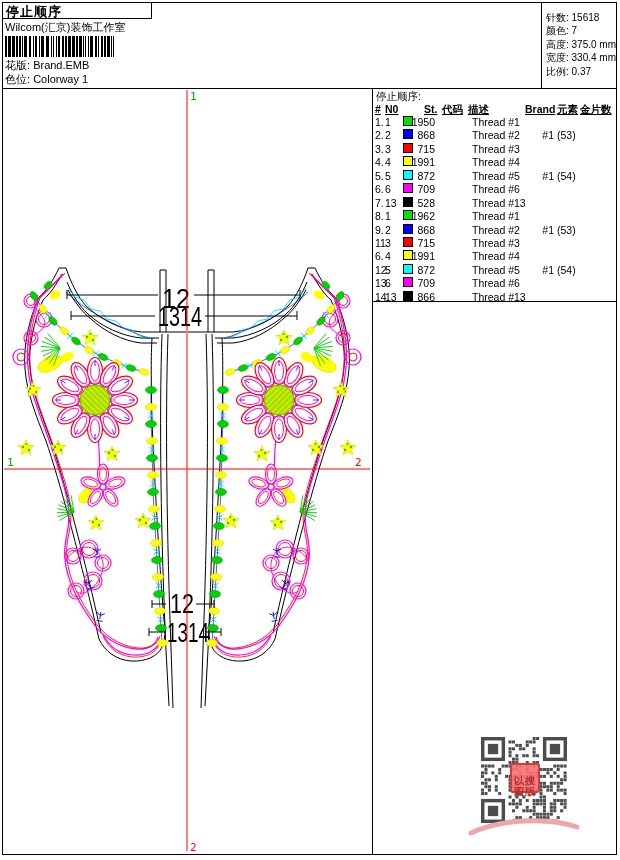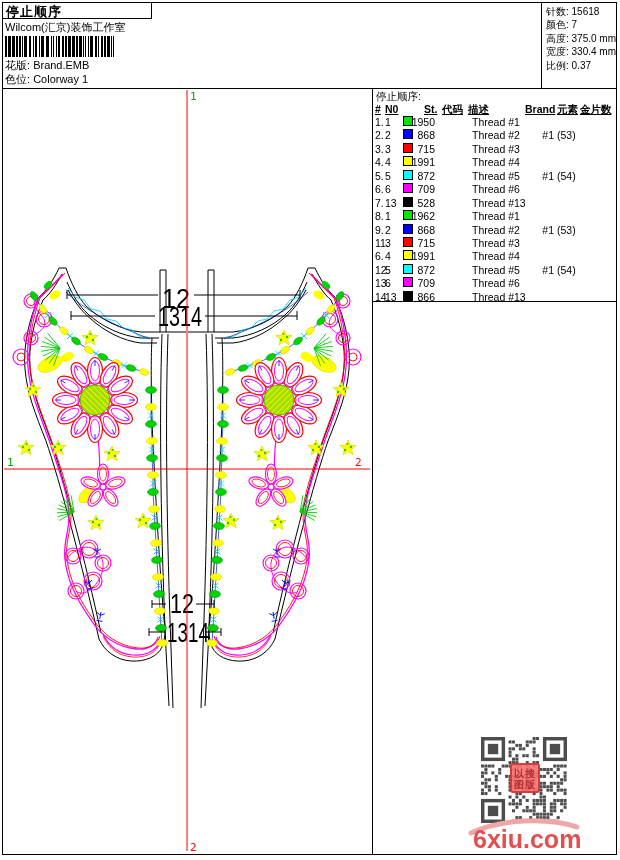--- a/index.html
+++ b/index.html
@@ -7,21 +7,21 @@
   .abs{position:absolute}
   #page-border{left:2px;top:2px;width:615px;height:853px;border:1px solid #000;box-sizing:border-box}
   #title-box{left:2px;top:2px;width:150px;height:17px;border-right:1px solid #000;border-bottom:1px solid #000;
     box-sizing:border-box;padding:1px 0 0 4px;font-size:13px;font-weight:bold;letter-spacing:1px;white-space:nowrap}
   #company{left:5px;top:20px;white-space:nowrap}
   #barcode{left:5px;top:36px}
   #pattern-line{left:5px;top:58px;white-space:nowrap}
   #colorway-line{left:5px;top:72px;white-space:nowrap}
   #header-rule{left:2px;top:88px;width:615px;height:1px;background:#000}
   #info-box{left:541px;top:2px;width:76px;height:86px;border-left:1px solid #000;box-sizing:border-box;
-    padding:3px 0 0 4px;line-height:13.4px;font-size:10px}
+    padding:9px 0 0 4px;line-height:13.4px;font-size:10px}
   #info-box div{white-space:nowrap}
   #col-sep{left:372px;top:88px;width:1px;height:767px;background:#000}
   #table-rule{left:372px;top:301px;width:245px;height:1px;background:#000}
   #stop-table{left:373px;top:89px;width:244px;height:212px;font-size:10.5px}
   #stop-title{position:absolute;left:3px;top:1px;white-space:nowrap}
   #stop-head{position:absolute;left:0;top:14px;width:244px;height:12px}
   #stop-head span{position:absolute;text-decoration:underline;font-weight:bold;white-space:nowrap}
   #stop-rows{position:absolute;left:0;top:27px;width:244px}
   .trow{position:relative;height:13.45px}
   .trow span{position:absolute;top:0;white-space:nowrap}
@@ -30,21 +30,21 @@
   .cc{left:38px;width:24px;text-align:right}
   .cd{left:99px}
   .cq{left:150px;width:72px;text-align:center}
   #design{left:0;top:0;pointer-events:none}
   svg text.mk{font-family:"DejaVu Sans Mono",monospace;font-size:11px}
   svg text.g{fill:#00A800} svg text.r{fill:#FF0000}
   svg text.dim{font-family:"Liberation Sans",sans-serif;font-size:27px;fill:#000}
   #qr{left:481px;top:737px}
   #stamp{left:510px;top:763px;width:30px;height:30px;background:rgba(246,116,116,.92);
     border:2px solid rgba(205,55,55,.9);border-radius:3px;box-sizing:border-box;
-    color:#B52E2E;font-weight:bold;font-size:10px;line-height:11px;text-align:center;letter-spacing:1px;padding-top:3px}
+    color:#B52E2E;font-weight:bold;font-size:10px;line-height:11px;text-align:center;letter-spacing:1px;padding-top:10px}
   #watermark{left:465px;top:813px;width:120px;height:45px}
   #wm-text{position:absolute;left:8px;top:12px;font-size:25px;font-weight:bold;color:#E34F4F;
     font-family:"Liberation Sans",sans-serif;letter-spacing:0}
   #wm-swoosh{position:absolute;left:0;top:0}
 </style>
 </head>
 <body>
 
 <div class="abs" id="page-border"></div>
 
@@ -684,14 +684,13 @@
     <rect x="6.88" y="68.8" width="10.32" height="10.32" fill="#4D4D4D"></rect>
   </svg>
 <div class="abs" id="stamp">
   <div>以搜</div>
   <div>图版</div>
 </div>
 <div class="abs" id="watermark">
   <svg id="wm-swoosh" width="120" height="24">
     <path d="M6,20 C36,6 82,4 112,14" stroke="#EFA6A6" stroke-width="5" fill="none" stroke-linecap="round"></path>
   </svg>
-  <span id="wm-text">6xiu.com</span>
 </div>
 
 </body></html>

